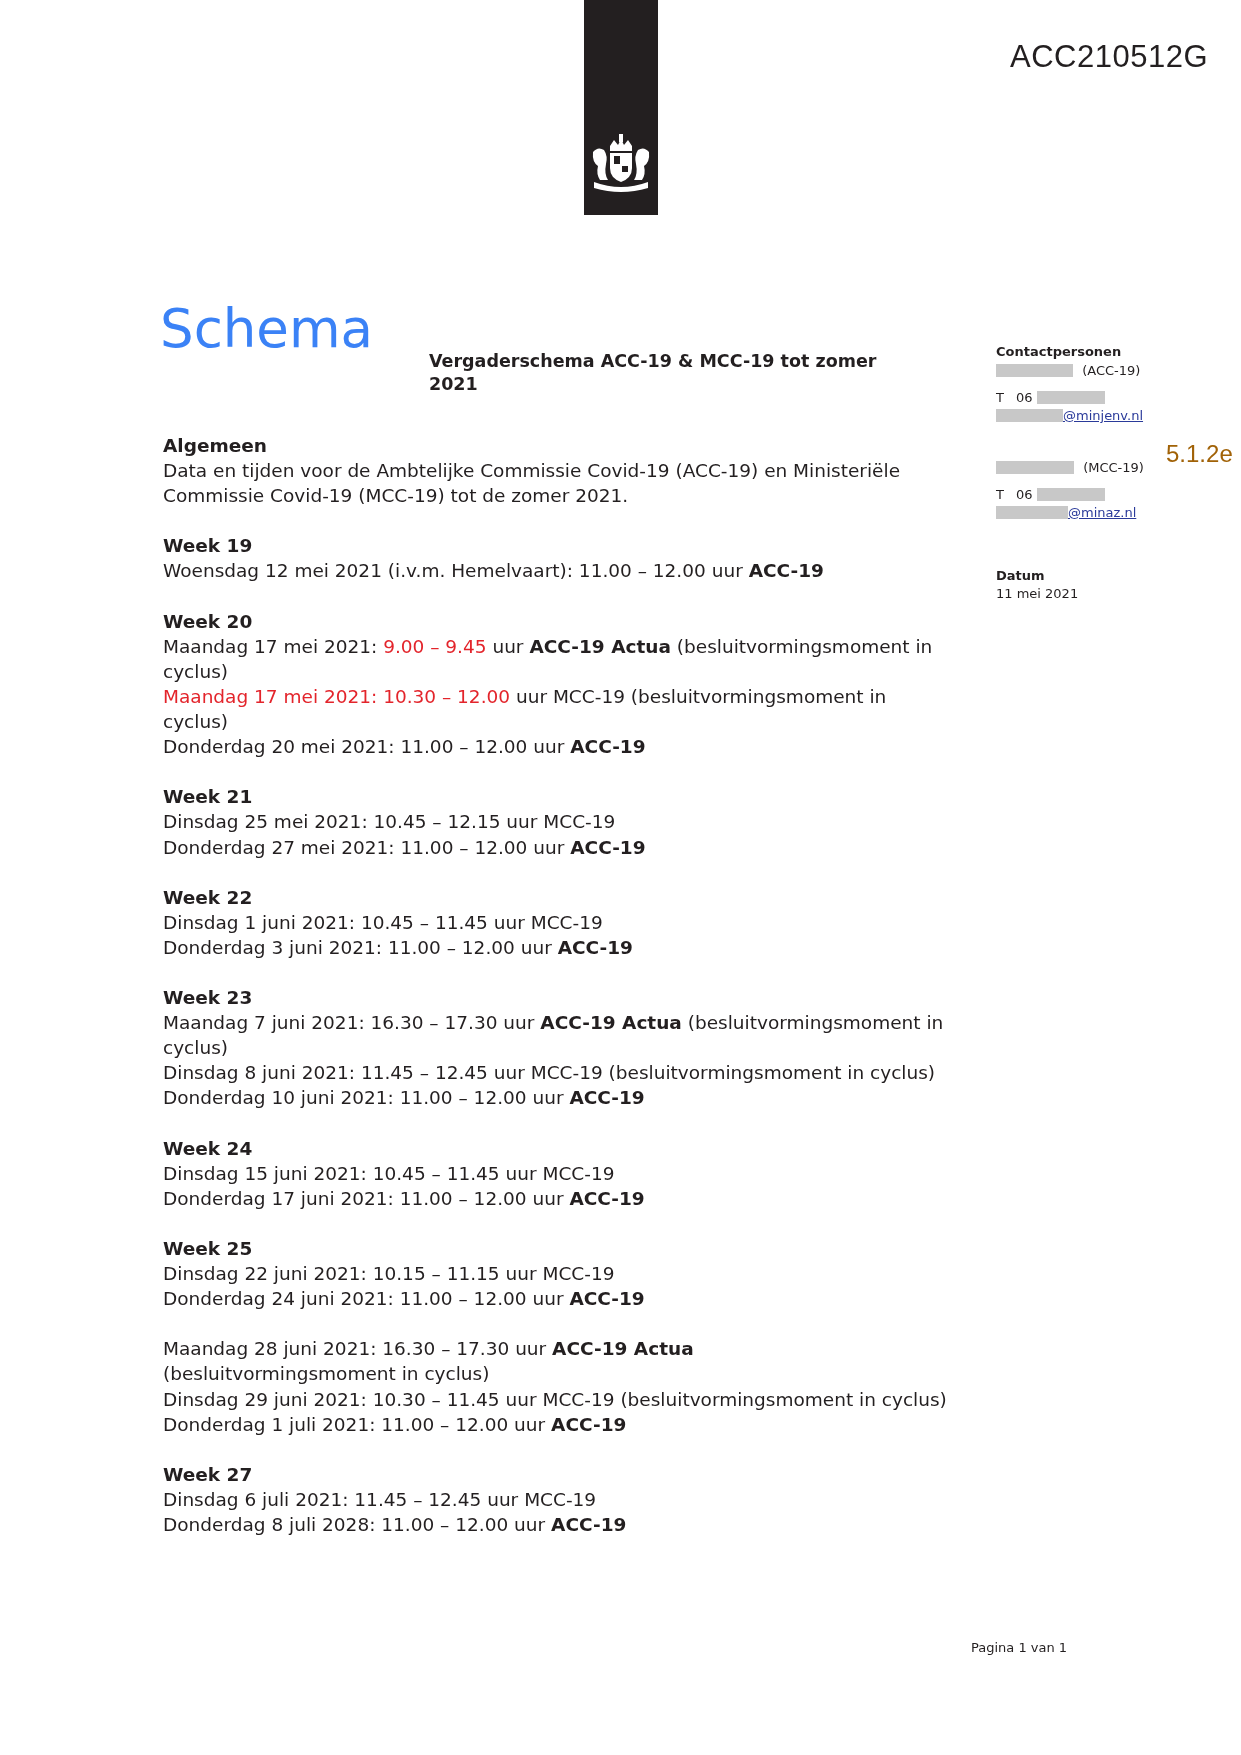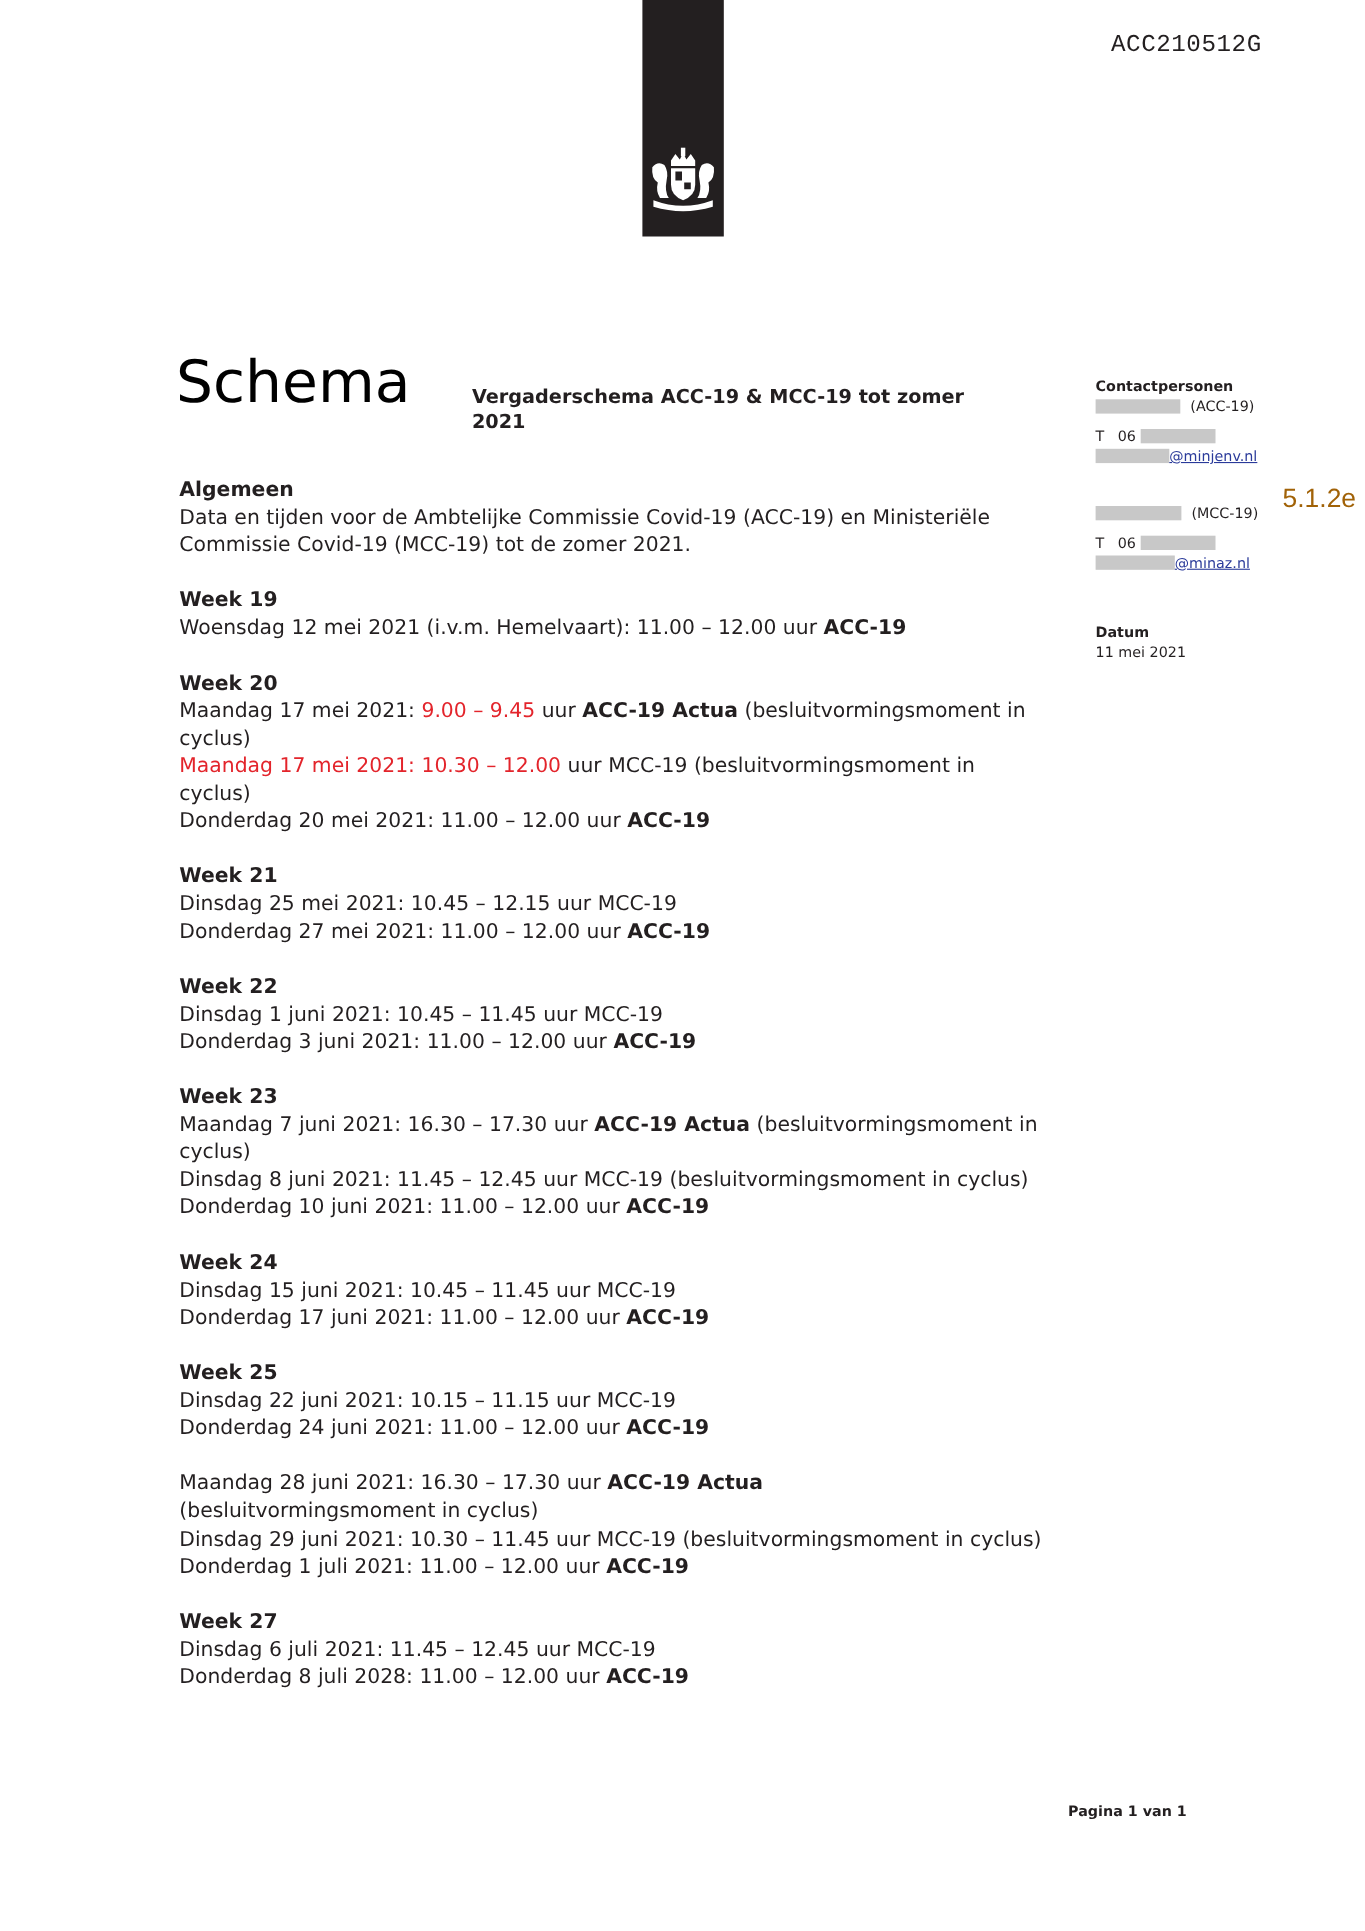--- a/index.html
+++ b/index.html
@@ -1,35 +1,35 @@
 <!DOCTYPE html>
 <html><head>
 <meta charset="utf-8">
 <style>
   html, body { margin:0; padding:0; }
   body { width:1241px; height:1755px; background:#ffffff; position:relative; overflow:hidden;
          font-family:"DejaVu Sans", sans-serif; color:#231f20; }
   .logo-bar { position:absolute; left:584px; top:0; width:74px; height:215px; background:#231f20; }
   .logo-bar svg { position:absolute; left:6px; top:134px; }
-  .doc-code { position:absolute; left:1010px; top:28px; font-family:Liberation Mono, monospace; font-size:22px; color:#231f20; letter-spacing:0.5px; }
-  .doc-title { position:absolute; left:160px; top:317px; font-size:53px; font-weight:normal; margin:0; color:#000000; }
+  .doc-code { position:absolute; left:1010px; top:39px; font-family:Liberation Sans, sans-serif; font-size:31px; color:#231f20; letter-spacing:0.5px; }
+  .doc-title { position:absolute; left:160px; top:298px; font-size:53px; font-weight:normal; margin:0; color:#3b82f6; }
   .doc-subtitle { position:absolute; left:429px; top:350px; width:500px; font-size:17.5px; font-weight:bold; line-height:23px; margin:0; }
   .sidebar { position:absolute; left:996px; top:343px; width:200px; font-size:13px; line-height:18px; }
   .sidebar .heading { font-weight:bold; font-size:13px; }
   .redact { display:inline-block; background:#c8c8c8; height:13px; vertical-align:-2px; }
   .sidebar a { color:#2a3a9a; text-decoration:underline; }
   .ref-code { position:absolute; left:1166px; top:440px; font-family:"Liberation Sans", sans-serif; font-size:24px; color:#a16207; }
   .main { position:absolute; left:163px; top:433px; width:790px; font-size:18.5px; line-height:25.1px; }
   .main h2 { font-size:18.5px; font-weight:bold; margin:0; line-height:25.1px; }
   .main p { margin:0; }
   .section { margin-bottom:25.1px; }
   .u { text-underline-offset:3px; }
   .red { color:#e3242b;text-align:right; }
   .b { font-weight:bold; }
-  .footer { position:absolute; left:971px; top:1640px; font-size:13px;font-weight:bold; }
+  .footer { position:absolute; left:971px; top:1640px; font-size:13px; }
 </style>
 </head>
 <body>
 
 <div class="logo-bar">
   <svg width="62" height="60" viewBox="0 0 62 60">
     <g fill="#ffffff">
       <rect x="29" y="0" width="4" height="8"></rect>
       <path d="M20 12 L24 6 L28 11 L31 5 L34 11 L38 6 L42 12 L42 17 L20 17 Z"></path>
       <path d="M20 19 H42 V34 Q42 44 31 48 Q20 44 20 34 Z"></path>

